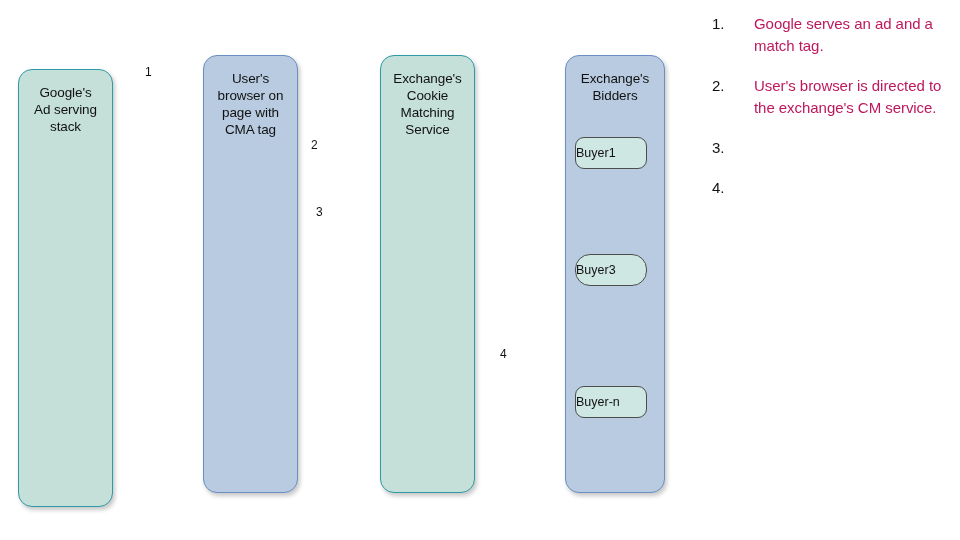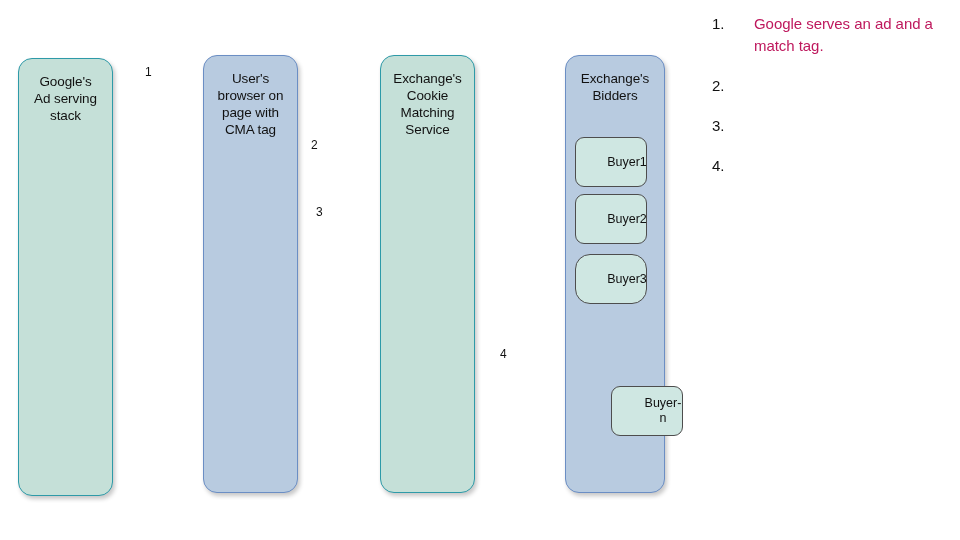--- a/index.html
+++ b/index.html
@@ -40,49 +40,48 @@
   }
   .node-label {
     display: block;
     font-size: 13.5px;
     line-height: 17px;
     letter-spacing: -0.1px;
     color: #111111;
     padding: 0 5px;
   }
 
-  #node-google  { left: 18px;  top: 58px;  width: 95px;  height: 438px; }
+  #node-google  { left: 18px;  top: 69px;  width: 95px;  height: 438px; }
   #node-browser { left: 203px; top: 55px;  width: 95px;  height: 438px; text-align: center; }
   #node-cms     { left: 380px; top: 55px;  width: 95px;  height: 438px; }
   #node-bidders { left: 565px; top: 55px;  width: 100px; height: 438px; }
 
   
   .buyer {
     position: absolute;
     left: 9px;
     width: 72px;
-    height: 50px;
+    height: 32px;
     box-sizing: border-box;
     border-radius: 9px;
     border: 1.1px solid #4d4d4d;
     background: #cfe7e2;
     display: flex;
     align-items: center;
-    justify-content: center;
-    padding-left: 32px;
+    justify-content: flex-start;
   }
   .buyer span {
     font-size: 12.5px;
     color: #111111;
     line-height: 15px;
   }
   .buyer-0 { top: 81px; }
   .buyer-1 { top: 138px; }
   .buyer-2 { top: 198px; border-radius: 15px; }
-  .buyer-3 { top: 330px; margin-left: 36px; }
+  .buyer-3 { top: 330px; }
 
   
   .arrow-num {
     position: absolute;
     font-size: 12px;
     color: #111111;
     line-height: 12px;
   }
   #num-1 { left: 145px; top: 66px; }
   #num-2 { left: 311px; top: 139px; }
@@ -157,38 +156,36 @@
 <div class="node" id="node-cms">
   <span class="node-label">Exchange's<br>Cookie<br>Matching<br>Service</span>
 </div>
 
 <div class="node blue" id="node-bidders">
   <span class="node-label">Exchange's<br>Bidders</span>
 
   <div class="buyer buyer-0">
     <span>Buyer1</span>
   </div>
-  <div class="buyer buyer-1">
-    <span>Buyer2</span>
-  </div>
   <div class="buyer buyer-2">
     <span>Buyer3</span>
   </div>
   <div class="buyer buyer-3">
     <span>Buyer-n</span>
   </div>
 </div>
 
 <div id="steps">
   <div class="step">
     <div class="step-num">1.</div>
     <div class="step-text">Google serves an ad and a match tag.</div>
   </div>
   <div class="step">
     <div class="step-num">2.</div>
+    <div class="step-text">User's browser is directed to the exchange's CM service.</div>
   </div>
   <div class="step">
     <div class="step-num">3.</div>
   </div>
   <div class="step">
     <div class="step-num">4.</div>
   </div>
 </div>
 
 </body></html>

